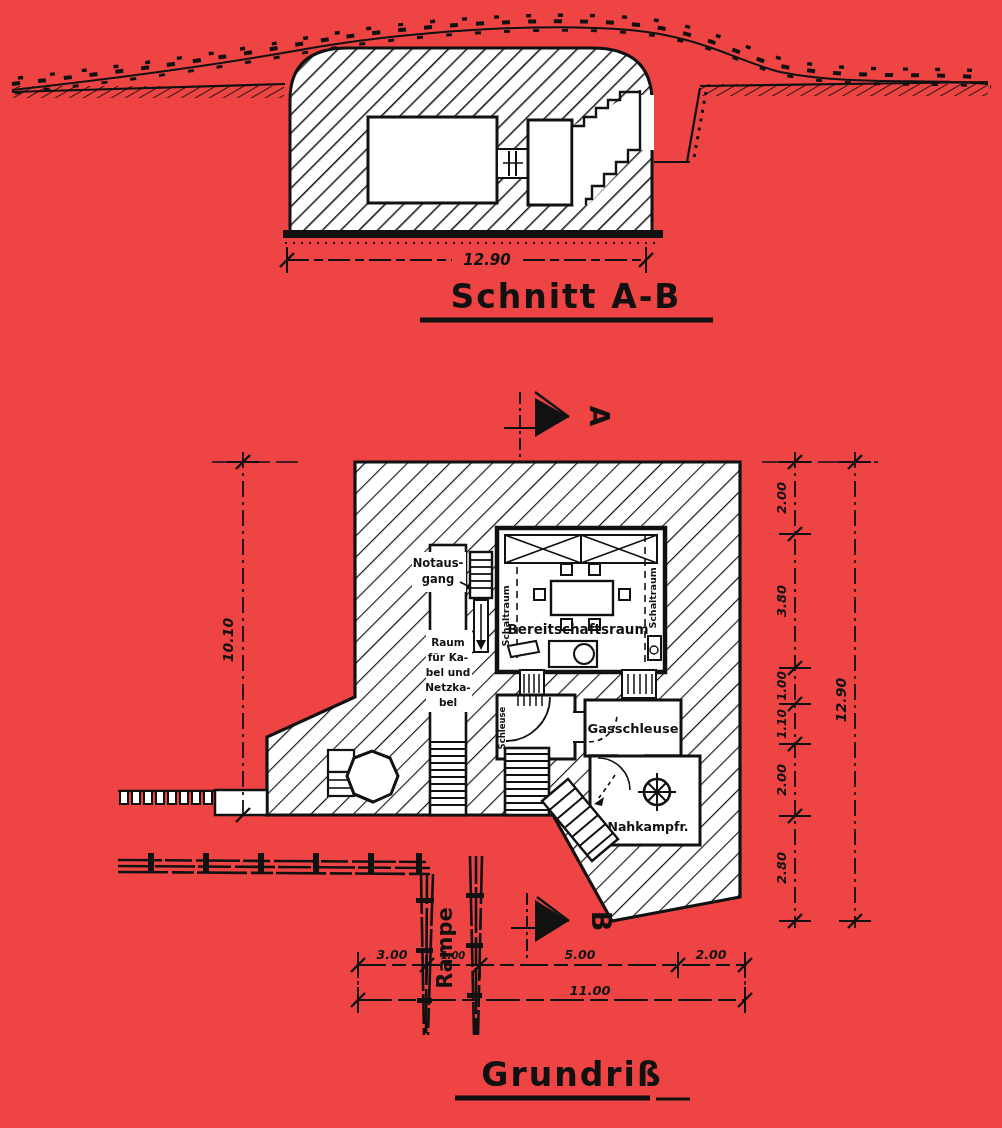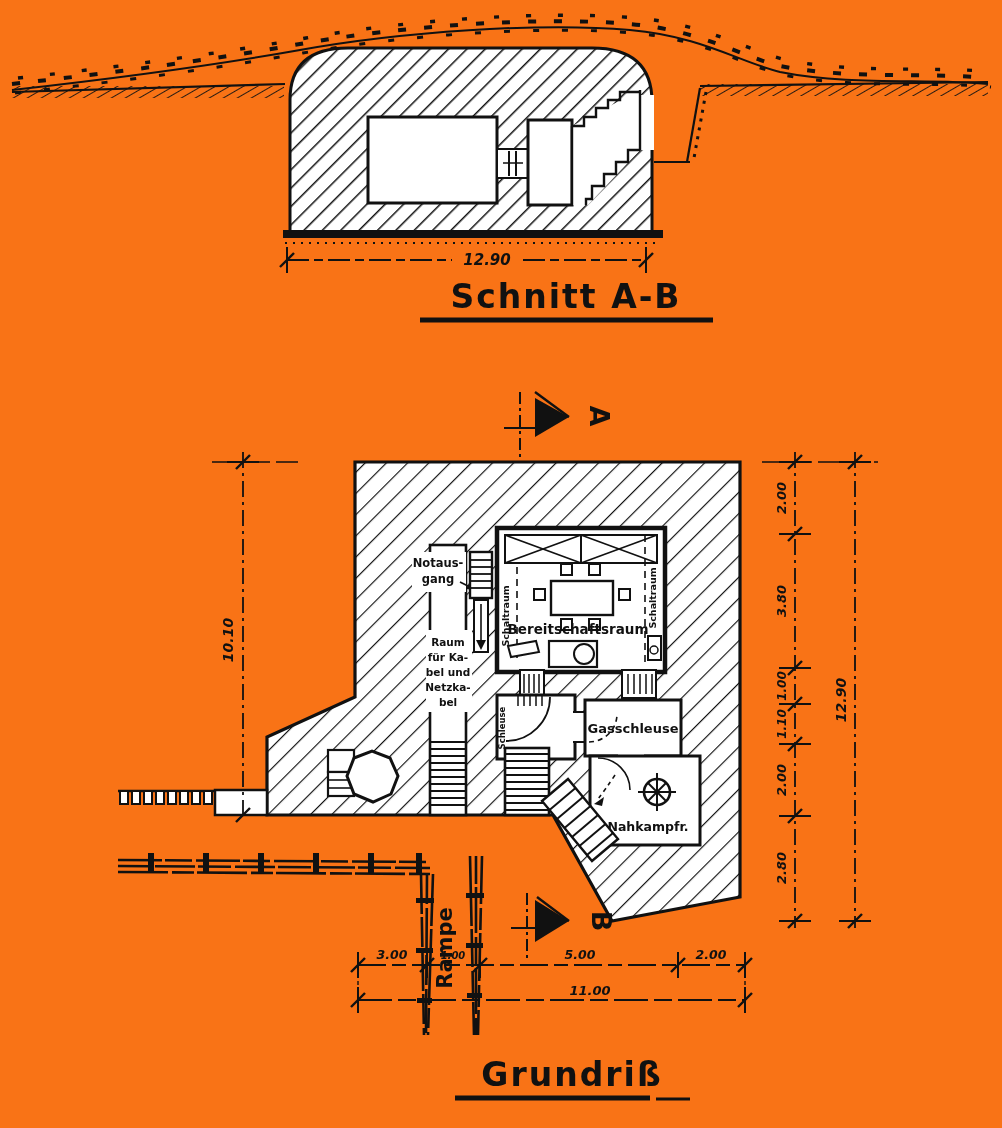--- a/index.html
+++ b/index.html
@@ -1,16 +1,16 @@
 <!DOCTYPE html>
 <html><head>
 <meta charset="utf-8">
 <style>
   html,body{margin:0;padding:0;background:#fff;}
-  .page{position:relative;width:1002px;height:1128px;background:#f97316;overflow:hidden;}
+  .page{position:relative;width:1002px;height:1128px;background:#ef4444;overflow:hidden;}
   svg{position:absolute;left:0;top:0;}
   text{fill:#111;font-family:"DejaVu Sans",sans-serif;}
   .title{font-size:33px;font-weight:700;letter-spacing:2px;}
   .roomlbl{font-weight:600;}
   .dim{font-style:italic;font-weight:600;}
   line,path,rect,polygon,circle,polyline{shape-rendering:geometricPrecision;}
 </style>
 </head>
 <body>
 

